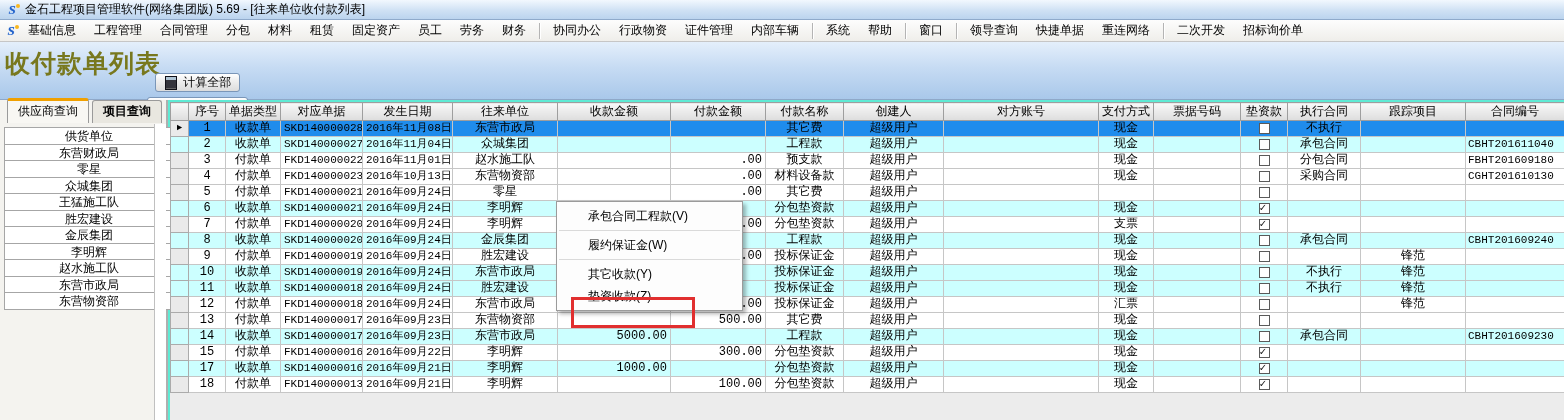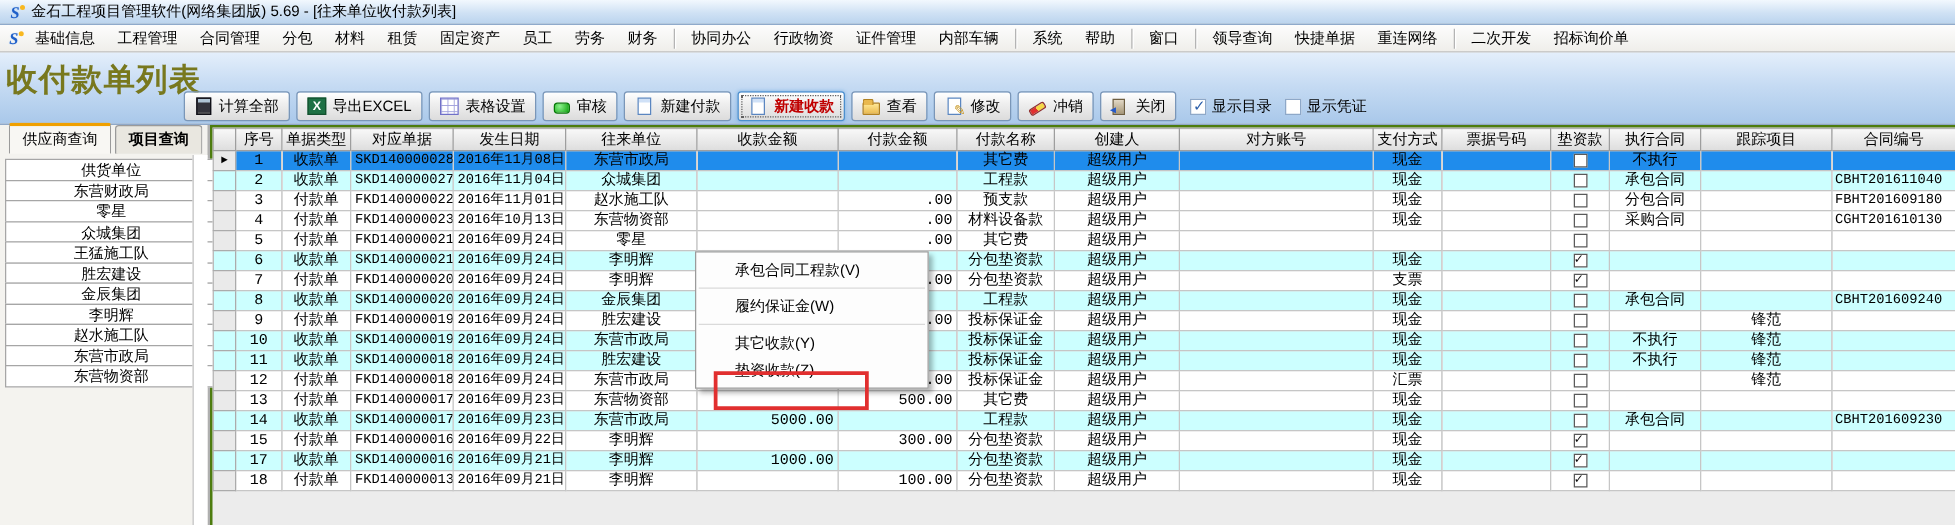--- a/index.html
+++ b/index.html
@@ -22,21 +22,21 @@
     background:linear-gradient(#FDFDFD,#EFEEEA); border-bottom:1px solid #C6C6C6;
     display:flex; align-items:center; padding-left:3px; }
   .mb-item { padding:18px 9px; cursor:default; }
   .mb-sep { width:1px; height:16px; background:#B4B4B4; margin:0 4px; box-shadow:1px 0 0 #fff; }
 
   
   #toolband { position:absolute; left:0; top:42px; width:1564px; height:58px;
     background:linear-gradient(#E4EFFB,#C6DBF3 45%,#A9C8EA); border-bottom:1px solid #8FA8C8; }
   #pagetitle { position:absolute; left:5px; top:5px; font-size:25px; font-weight:bold;
     color:#78781E; letter-spacing:1px; }
-  #btnrow { position:absolute; left:147px; top:31px; height:24px; display:flex; gap:5px; align-items:center; }
+  #btnrow { position:absolute; left:147px; top:31px; height:24px; display:flex; gap:5px; align-items:center;flex-direction:column; }
   .tb { height:24px; display:inline-flex; align-items:center; gap:5px; padding:0 8px;
     border:1px solid #7A96B8; border-radius:3px; font-size:12px; cursor:default;
     background:linear-gradient(#FFFFFF,#EFEFEF 40%,#DCDCDC); white-space:nowrap; }
   .tb.emph { color:#C00000; font-weight:bold; border-color:#4C8FCE;
     box-shadow:0 0 3px #7FB2E2; outline:1px dotted #606060; outline-offset:-4px; }
   .toggle { display:inline-flex; align-items:center; gap:4px; margin-left:6px; }
   .cb { width:13px; height:13px; background:#fff; border:1px solid #8EA8C8; position:relative; flex:none; }
   .cb.on::after { content:"✓"; position:absolute; left:1px; top:-2px; font-size:12px; font-weight:bold; color:#2B5FAA; }
 
   
@@ -58,21 +58,21 @@
     background:#E9B84E; border:1px solid #B08020; border-bottom:none; border-radius:2px 2px 0 0; }
   .i-edit { width:11px; height:14px; margin:0 2px; background:#fff; border:1px solid #5B86C0; }
   .i-edit::after { content:"✎"; position:absolute; right:-4px; bottom:-4px; font-size:11px; color:#C8951E; }
   .i-erase { width:14px; height:6px; margin-top:4px; border:1px solid #903030; border-radius:2px;
     background:linear-gradient(90deg,#E03030 45%,#F5D846 45%); transform:rotate(-32deg); }
   .i-door { width:10px; height:13px; margin:0 3px 0 1px; border:1px solid #6E5E40;
     background:linear-gradient(#E2D8C6,#A89878); }
   .i-door::after { content:"◄"; position:absolute; left:-5px; top:3px; font-size:8px; color:#2358C8; }
 
   
-  #content { position:absolute; left:0; top:100px; width:1564px; height:320px; background:#4d7c0f; }
+  #content { position:absolute; left:0; top:100px; width:1564px; height:320px; background:#5eead4; }
 
   
   #sidebar { position:absolute; left:0; top:0; width:168px; height:320px;
     background:#F4F3EF; border-right:2px solid #AFAFAF; }
   #tabs { position:relative; height:23px; display:flex; align-items:flex-end; gap:3px; padding-left:7px; }
   .tab { border:1px solid #9A9A9A; border-bottom:none; border-radius:3px 3px 0 0;
     padding:2px 10px 3px; background:#E9E7E0; cursor:default;font-weight:bold; }
   .tab.active { background:#F8F7F3; border-top:3px solid #F0A000; padding-top:2px; font-weight:normal; }
   #vlist { position:absolute; left:4px; top:27px; width:170px; }
   .vcell { height:17.5px; line-height:16px; text-align:center; background:#fff;

